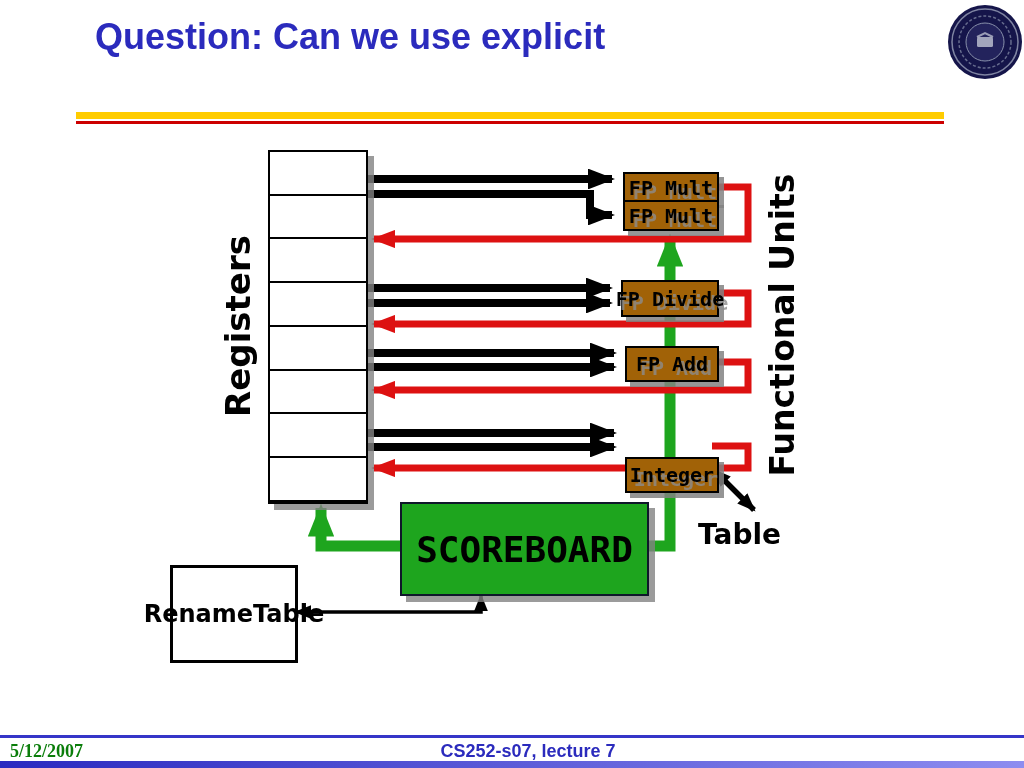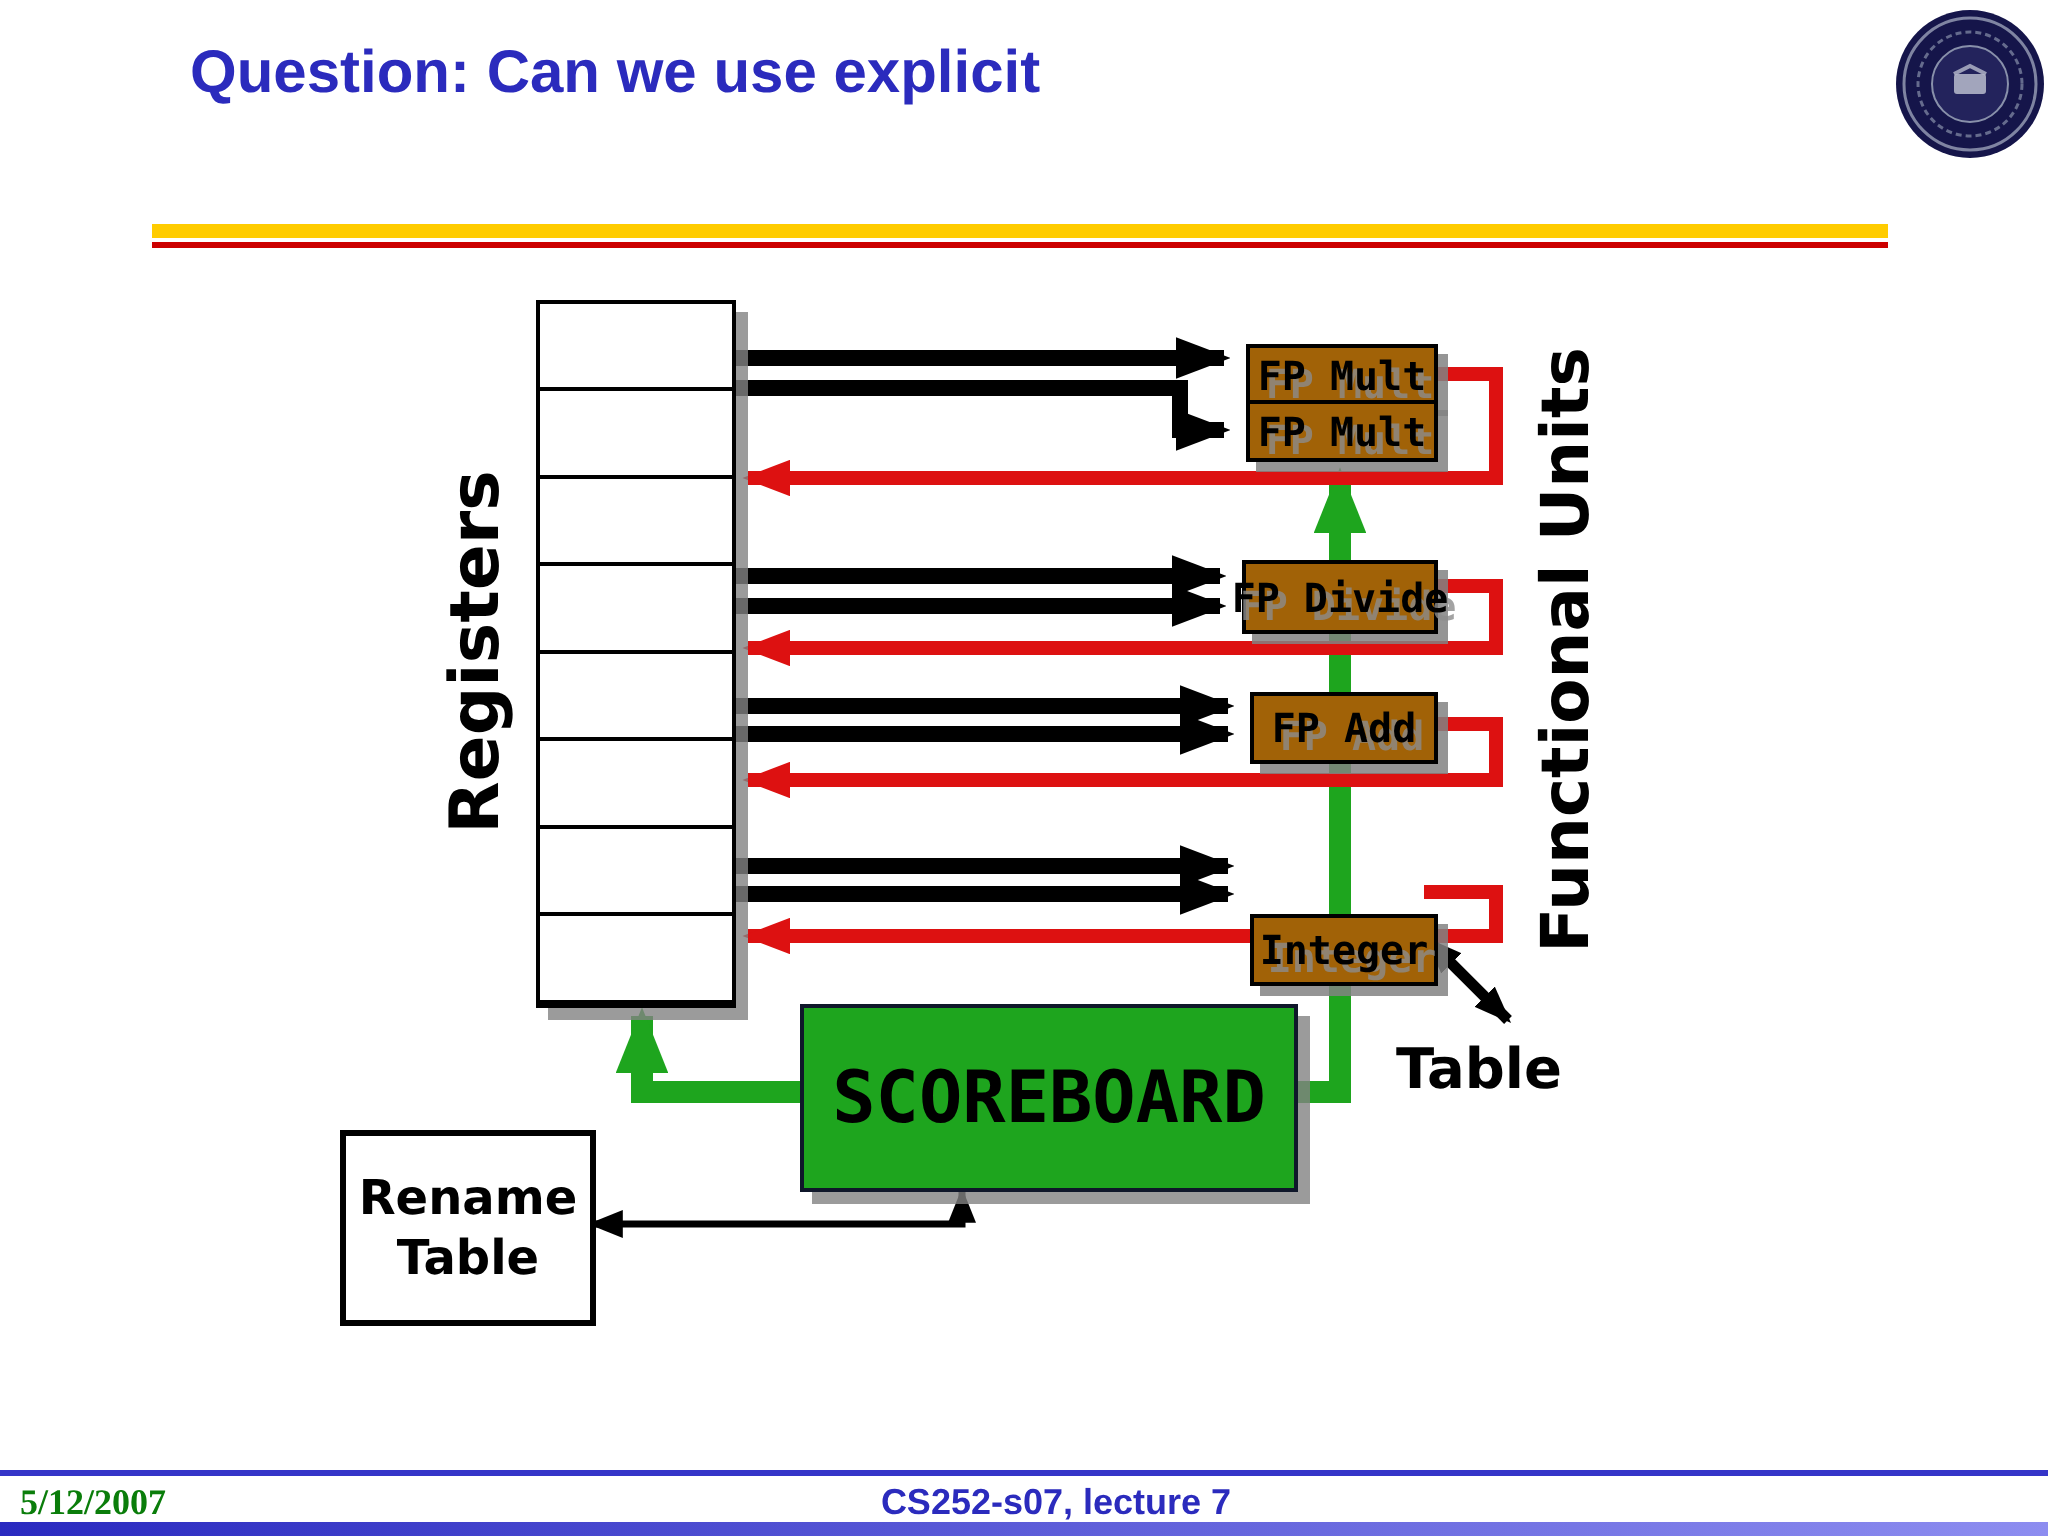--- a/index.html
+++ b/index.html
@@ -4,21 +4,21 @@
 <style>
   html,body { margin:0; padding:0; background:#555; }
   .slide {
     position:relative; width:1024px; height:768px; background:#ffffff;
     overflow:hidden; font-family:"Liberation Sans", sans-serif;
     margin:0 auto;
   }
   
   .title {
     position:absolute; left:95px; top:14px; width:840px;
-    font-weight:bold; font-size:30px; line-height:45px; color:#2b2bbd;
+    font-weight:bold; font-size:36px; line-height:45px; color:#2b2bbd;
   }
   .rule-gold { position:absolute; left:76px; top:112px; width:868px; height:7px; background:#ffcc00; }
   .rule-red  { position:absolute; left:76px; top:121px; width:868px; height:3px; background:#cc0000; }
   .logo { position:absolute; left:947px; top:4px; width:76px; height:76px; }
 
   
   .connectors { position:absolute; left:0; top:0; width:1024px; height:768px; z-index:1; }
 
   .reg-box {
     position:absolute; left:268px; top:150px; width:96px; height:350px;
@@ -52,21 +52,21 @@
   .scoreboard {
     position:absolute; left:400px; top:502px; width:245px; height:90px;
     background:#1ea51e; border:2px solid #0f172a;
     box-shadow:6px 6px 0 rgba(130,130,130,.8);
     display:flex; align-items:center; justify-content:center;
     font:bold 36px "DejaVu Sans Mono", monospace; color:#000; z-index:2;
   }
   .rename {
     position:absolute; left:170px; top:565px; width:122px; height:92px;
     background:#fff; border:3px solid #000;
-    display:flex; flex-direction:column; align-items:center; justify-content:center;
+    display:flex; flex-direction:row; align-items:center; justify-content:center;
     font:bold 24px "DejaVu Sans", sans-serif; line-height:1.25; color:#000; z-index:2;
   }
   .memory {
     position:absolute; left:698px; top:518px;
     font:bold 28px "DejaVu Sans", sans-serif; color:#000; z-index:2;
   }
 
   
   .footer-divider { position:absolute; left:0; top:735px; width:1024px; height:3px; background:#3535c8; }
   .footer-date { position:absolute; left:10px; top:741px; font:bold 18px "Liberation Serif", serif; color:#0a7d0a; }

